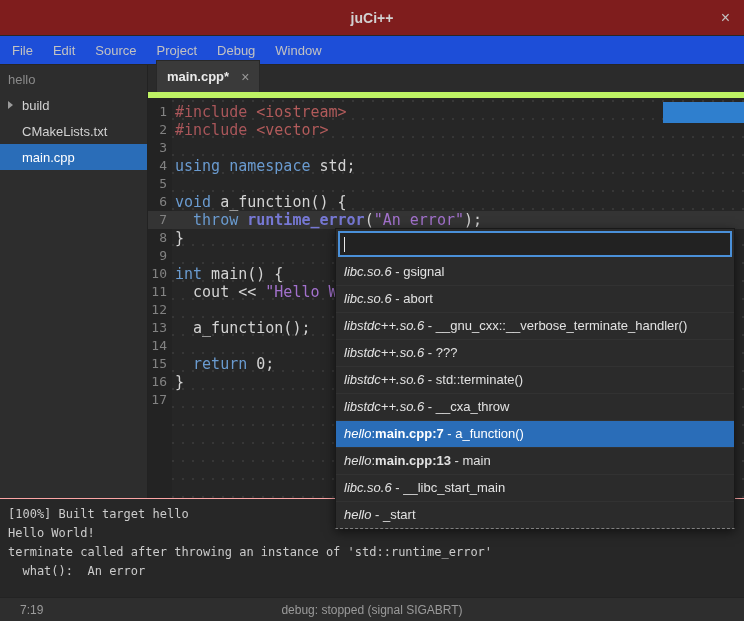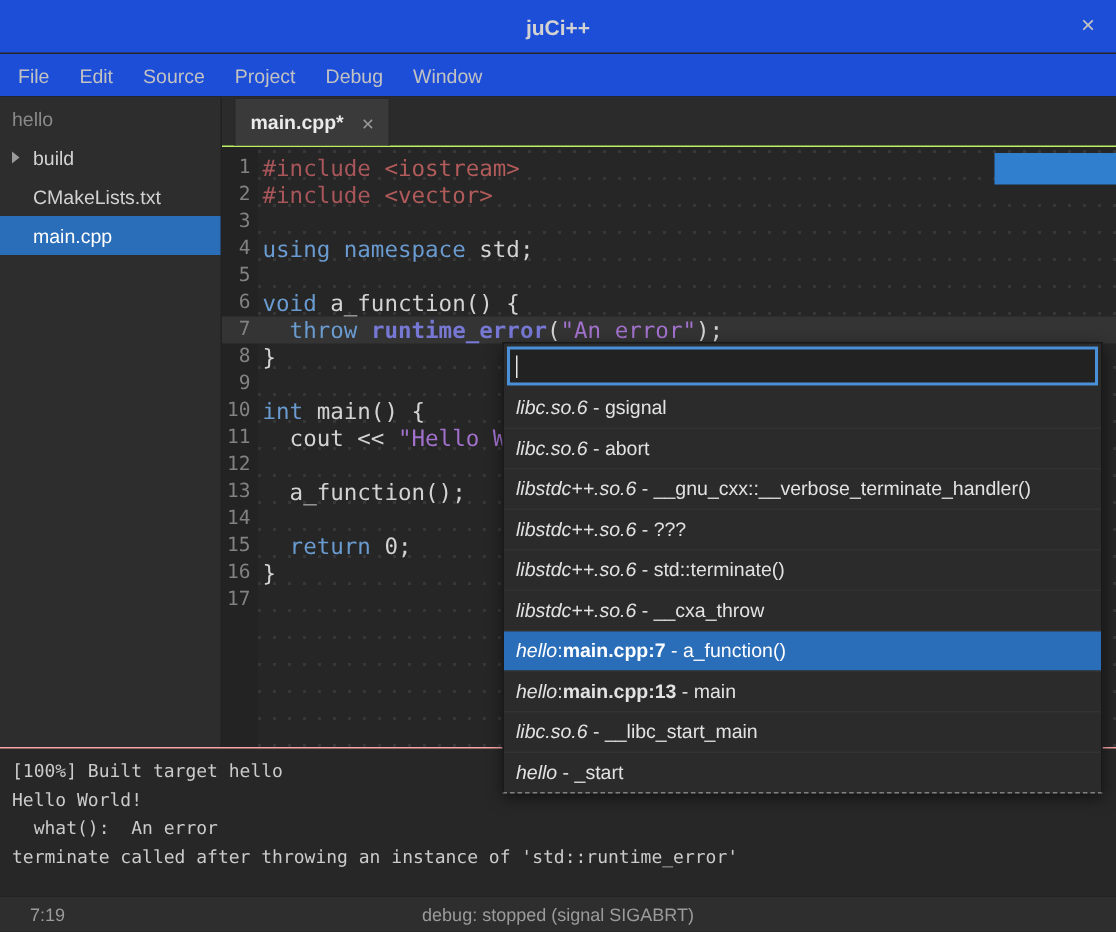--- a/index.html
+++ b/index.html
@@ -1,38 +1,38 @@
 <!DOCTYPE html>
 <html><head>
 <meta charset="utf-8">
 <style>
   html,body{margin:0;padding:0;background:#1d1d1d;}
   body{width:744px;height:621px;overflow:hidden;font-family:"Liberation Sans",sans-serif;}
   .app{position:relative;width:744px;height:621px;background:#262626;}
 
   
-  .titlebar{height:36px;background:#1d4ed8;position:relative;display:flex;align-items:center;justify-content:center;border-bottom:1px solid #272727;box-sizing:border-box;}
+  .titlebar{height:36px;background:#7f1d1d;position:relative;display:flex;align-items:center;justify-content:center;border-bottom:1px solid #272727;box-sizing:border-box;}
   .win-title{color:#d2d2d2;font-size:14px;font-weight:bold;}
   .win-close{position:absolute;right:14px;top:50%;transform:translateY(-50%);color:#c3c3c3;font-size:16px;line-height:1;}
 
   
   .menubar{height:29px;background:#1d4ed8;display:flex;align-items:center;padding-left:2px;border-bottom:1px solid #262626;box-sizing:border-box;}
   .menu-item{color:#c2c2c2;font-size:13px;padding:0 10px;}
 
   
   .content{display:flex;height:433px;}
   .sidebar{width:148px;flex:none;background:#2d2d2d;border-right:1px solid #222;box-sizing:border-box;}
   .side-header{height:27px;color:#8a8a8a;font-size:13px;padding:7px 0 0 8px;box-sizing:border-box;}
   .side-item{height:26px;display:flex;align-items:center;color:#d2d2d2;font-size:13px;padding-left:8px;}
   .side-item.selected{background:#2a6db8;color:#fff;}
   .icon-slot{width:14px;flex:none;}
   .expander{width:0;height:0;flex:none;border-left:5px solid #9a9a9a;border-top:4px solid transparent;border-bottom:4px solid transparent;margin-right:9px;}
 
   .right{flex:1;display:flex;flex-direction:column;min-width:0;}
-  .tabbar{height:33px;flex:none;background:#2b2b2b;display:flex;align-items:flex-end;padding-left:8px;border-bottom:1px solid #bef264;box-sizing:border-box;text-align:center;}
+  .tabbar{height:33px;flex:none;background:#2b2b2b;display:flex;align-items:flex-end;padding-left:8px;border-bottom:6px solid #bef264;box-sizing:border-box;text-align:center;}
   .tab{height:32px;background:#3a3a3a;display:flex;align-items:center;padding:0 10px;border:1px solid #282828;border-bottom:none;box-sizing:border-box;}
   .tab-label{color:#eaeaea;font-size:13px;font-weight:bold;margin-right:12px;}
   .tab-close{color:#9a9a9a;font-size:14px;line-height:1;}
 
   
   .editor{position:relative;flex:1;background:#262626;overflow:hidden;
     background-image:radial-gradient(circle,#373737 1px,transparent 1.3px);
     background-size:10px 18px;background-position:20px 12px;
     font-family:"DejaVu Sans Mono",monospace;font-size:15px;}
   .gutter-bg{position:absolute;left:0;top:0;bottom:0;width:24px;background:#232323;}
@@ -134,22 +134,22 @@
             <div class="code-line"><span class="line-num">17</span><span class="code-text"></span></div>
           </div>
         <div class="scroll-thumb"></div>
       </div>
     </div>
   </div>
 
   <div class="output" id="output">
       <div class="out-line">[100%] Built target hello</div>
       <div class="out-line">Hello World!</div>
+      <div class="out-line">terminate called after throwing an instance of 'std::runtime_error'</div>
       <div class="out-line">  what():  An error</div>
-      <div class="out-line">terminate called after throwing an instance of 'std::runtime_error'</div>
     </div>
 
   <div class="statusbar">
     <span>7:19</span>
     <span class="status-center">debug: stopped (signal SIGABRT)</span>
   </div>
 
   <div class="popup">
     <div class="popup-input">
       <span class="caret"></span>

